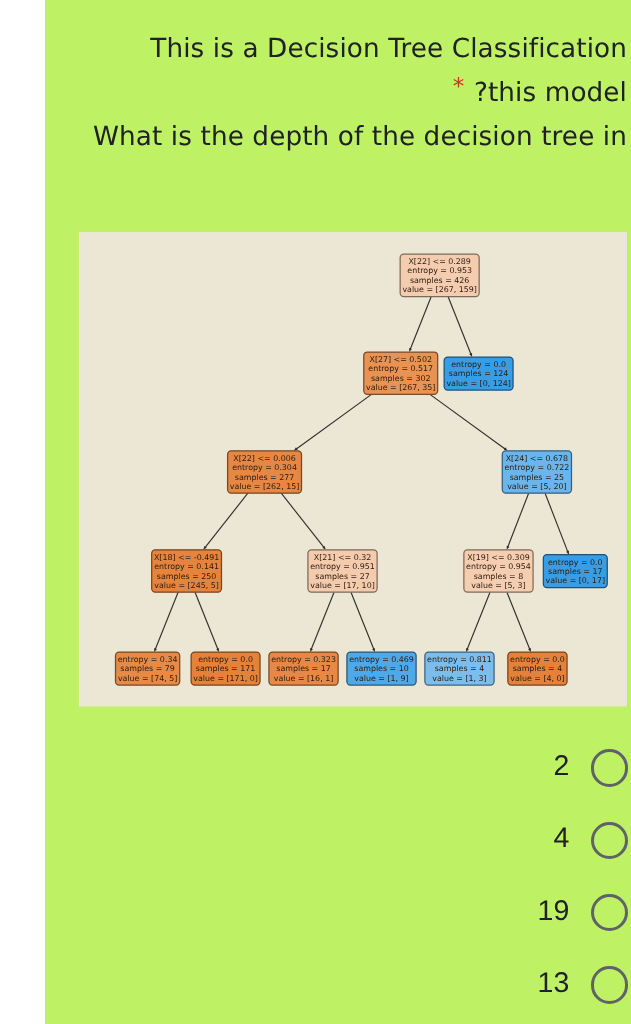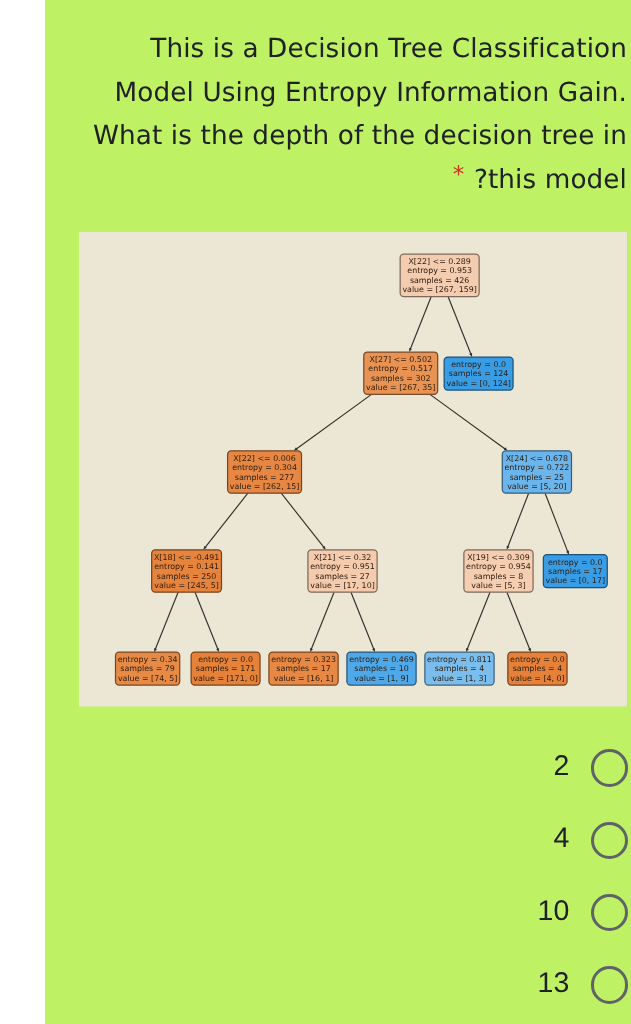--- a/index.html
+++ b/index.html
@@ -22,23 +22,22 @@
   .optlabel{opacity:0.999;font-family:"Liberation Sans",sans-serif;font-size:28.5px;color:#202124;margin-right:21.5px;position:relative;top:-1.5px;}
   .radio{width:37.5px;height:37.5px;border-radius:50%;border:3.2px solid #5f6368;margin-right:17.7px;}
 </style>
 </head>
 <body>
 
 <div class="page">
 
   <div class="qtext">
     <span class="qline">This is a Decision Tree Classification</span>
-    <span class="qline">Model Using Entropy Information Gain.</span>
+    <span class="qline"><span class="req">*</span><span class="q4gap"> </span><span>?this model</span></span>
     <span class="qline">What is the depth of the decision tree in</span>
-    <span class="qline"><span class="req">*</span><span class="q4gap"> </span><span>?this model</span></span>
   </div>
 
   <div class="treewrap">
     <svg id="tree-svg" width="548" height="474.5" viewBox="0 0 548 474.5">
         <rect x="0" y="0" width="100%" height="100%" fill="#ece6d5"></rect>
         <g>
           <line x1="352.23" y1="64.50" x2="331.16" y2="117.46" stroke="#31302c" stroke-width="1.15"></line>
           <path d="M 330.15 120.00 L 330.16 115.91 L 332.95 117.02 Z" fill="#31302c"></path>
           <line x1="369.06" y1="64.50" x2="392.06" y2="122.56" stroke="#31302c" stroke-width="1.15"></line>
           <path d="M 393.06 125.10 L 390.27 122.12 L 393.06 121.01 Z" fill="#31302c"></path>
@@ -170,21 +169,21 @@
   <div class="opts">
     <div class="opt">
       <span class="optlabel">2</span>
       <span class="radio"></span>
     </div>
     <div class="opt">
       <span class="optlabel">4</span>
       <span class="radio"></span>
     </div>
     <div class="opt">
-      <span class="optlabel">10</span>
+      <span class="optlabel">19</span>
       <span class="radio"></span>
     </div>
     <div class="opt">
       <span class="optlabel">13</span>
       <span class="radio"></span>
     </div>
   </div>
 
   <div class="scrollbar"></div>
 </div>

